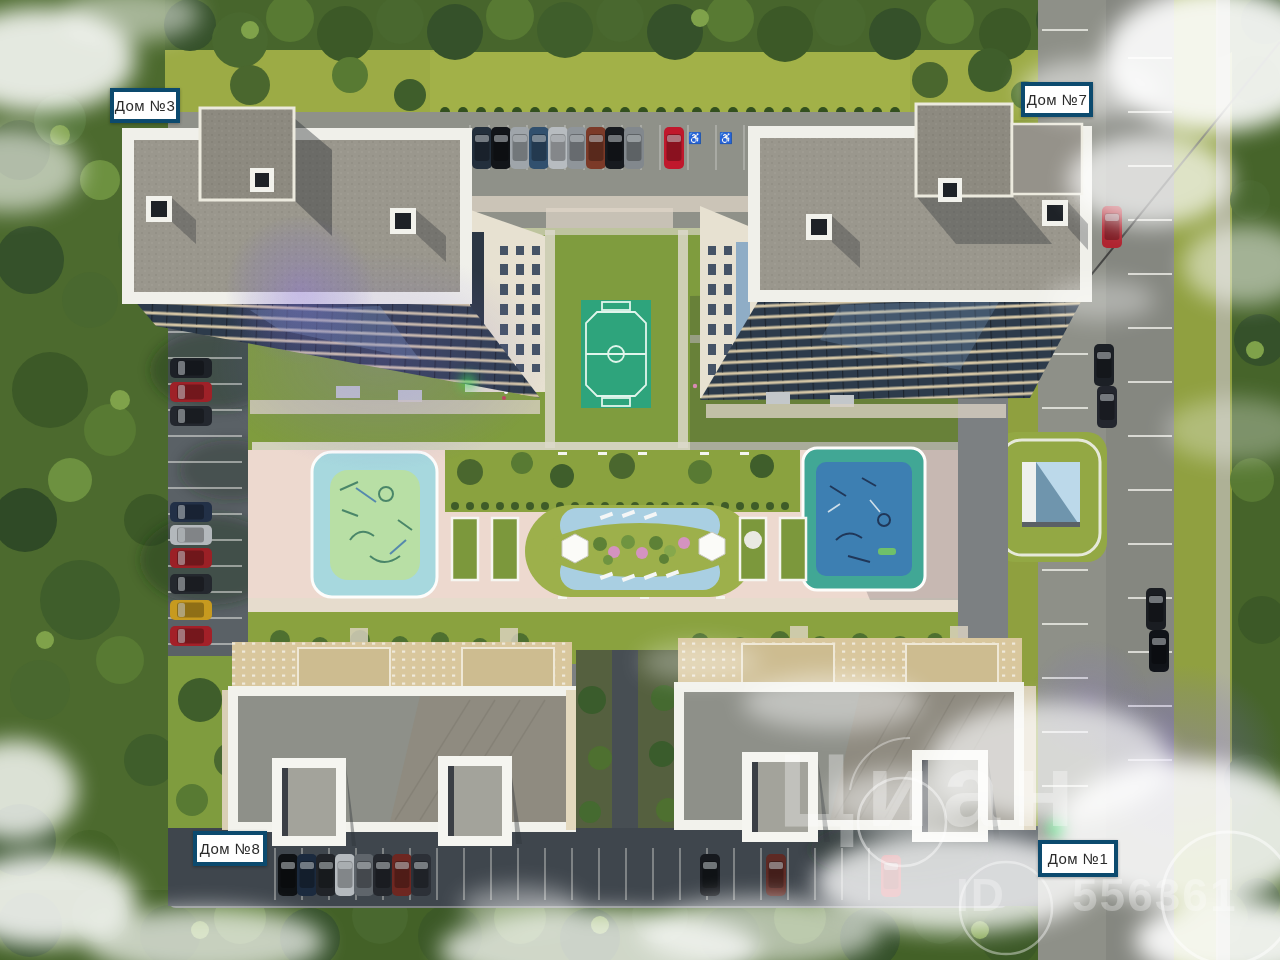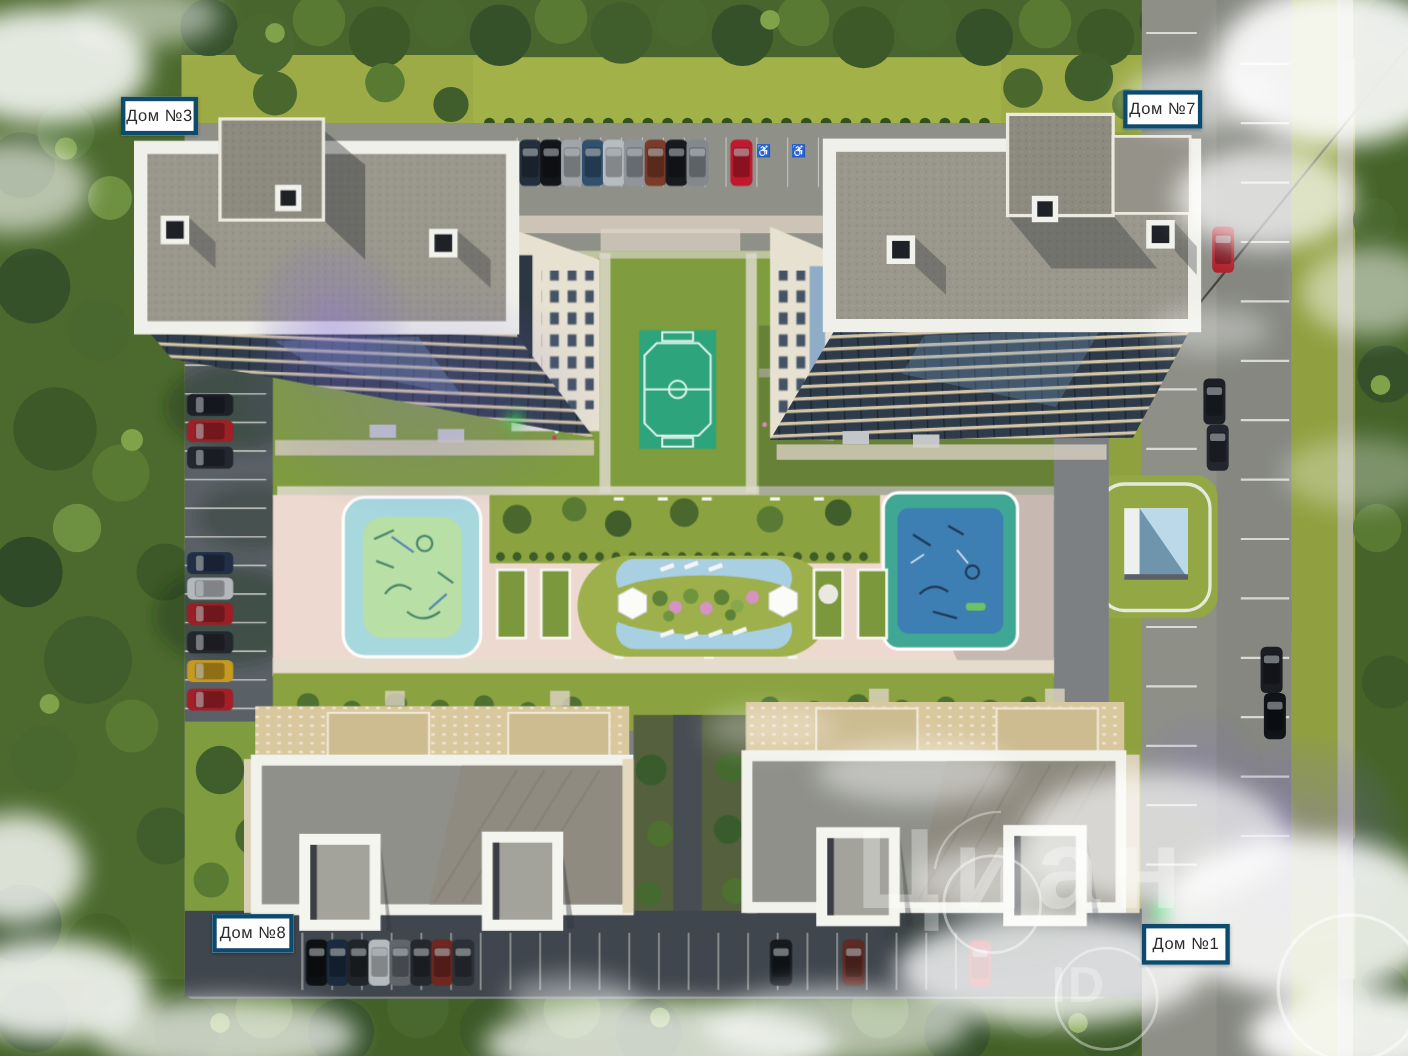--- a/index.html
+++ b/index.html
@@ -747,20 +747,21 @@
   <g fill="none" stroke="#ffffff">
     <circle cx="902" cy="822" r="44" stroke-width="2.5" opacity=".45"></circle>
     <circle cx="1228" cy="898" r="66" stroke-width="3" opacity=".5"></circle>
     <circle cx="1006" cy="908" r="46" stroke-width="2.5" opacity=".4"></circle>
     <path d="M 850 790 a 60 60 0 0 1 60 -52" stroke-width="2" opacity=".35"></path>
   </g>
 </svg>
 
 <div class="wm-brand">Циан</div>
 <div class="wm-id left">ID</div>
+<div class="wm-id right">556361</div>
 
 <span class="hc-icon" style="left:688px;top:133px;">♿</span>
 <span class="hc-icon" style="left:719px;top:133px;">♿</span>
 
 <div class="map-label" style="left:110px;top:88px;width:62px;height:27px;">Дом №3</div>
 <div class="map-label" style="left:1021px;top:82px;width:64px;height:27px;">Дом №7</div>
 <div class="map-label" style="left:193px;top:831px;width:66px;height:27px;">Дом №8</div>
 <div class="map-label" style="left:998px;top:840px;width:72px;height:29px;margin-left:40px;">Дом №1</div>
 </div>
 

